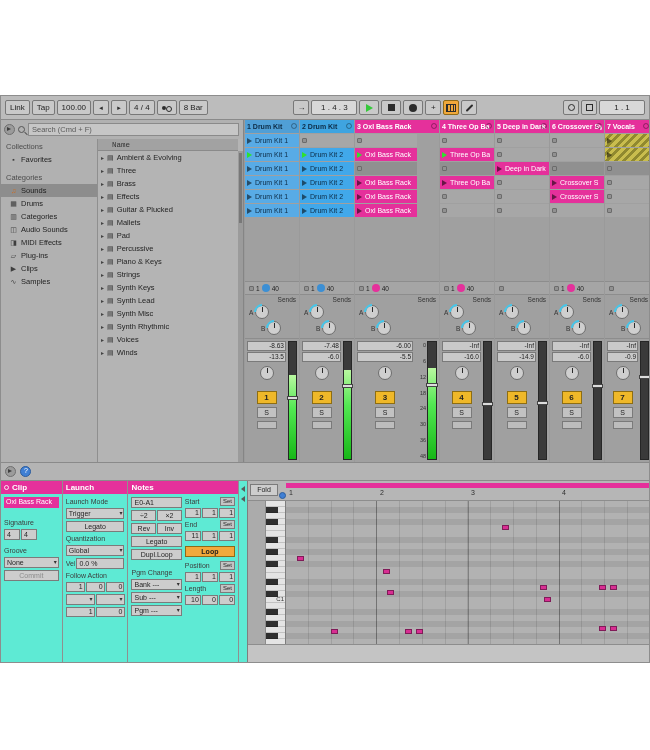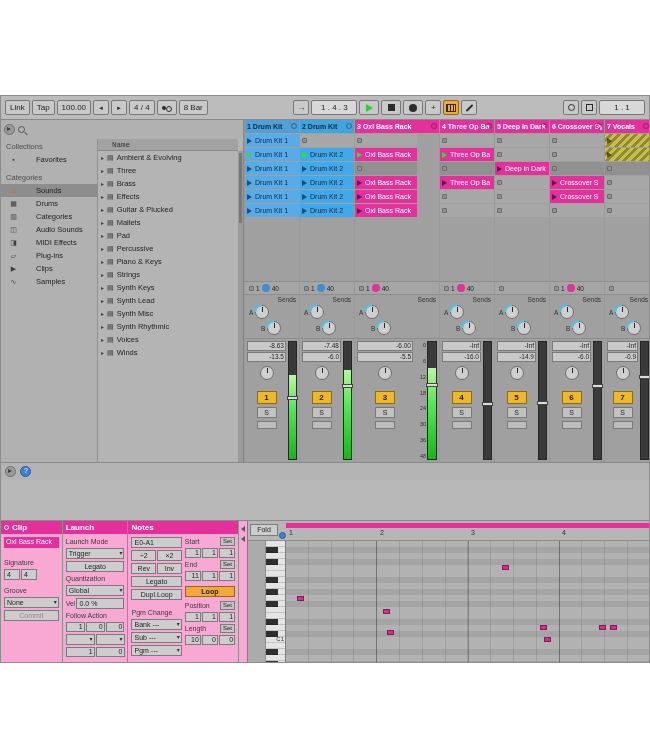--- a/index.html
+++ b/index.html
@@ -35,21 +35,21 @@
 .circ-ico.blue{background:#3f7fd4;border-color:#2c5c9c;}
 .circ-ico.blue::before{content:"?";color:#fff;font-size:7px;position:absolute;left:3px;top:0px;}
 .mag{width:7px;height:7px;border:1px solid #555;border-radius:50%;position:relative;flex:0 0 auto;}
 .mag::after{content:"";position:absolute;width:4px;height:1px;background:#555;left:5px;top:6px;transform:rotate(45deg);}
 .search{flex:1;height:13px;background:#c6c6c6;border:1px solid #8a8a8a;font-size:7.5px;padding:0 3px;color:#333;outline:none;}
 .search::placeholder{color:#5a5a5a;}
 .browser-cols{flex:1;display:flex;min-height:0;}
 .bnav{width:96px;padding-top:1px;}
 .bn-sec{margin-bottom:5px;}
 .bn-header{height:13px;line-height:13px;padding-left:5px;color:#4c4c4c;font-size:7.5px;}
-.bn-item{height:13px;display:flex;align-items:center;gap:18px;padding-left:8px;font-size:7.5px;color:#1f1f1f;cursor:default;}
+.bn-item{height:13px;display:flex;align-items:center;gap:3px;padding-left:8px;font-size:7.5px;color:#1f1f1f;cursor:default;}
 .bn-item.selected{background:#8d8d8d;align-items:center;}
 .bn-icon{width:9px;text-align:center;font-size:7px;color:#3e3e3e;flex:0 0 auto;}
 .blist{flex:1;border-left:1px solid #8f8f8f;background:#b4b4b4;position:relative;padding-right:5px;}
 .bl-head{height:12px;line-height:12px;background:#a2a2a2;border-bottom:1px solid #8a8a8a;padding-left:14px;font-size:7.5px;color:#333;font-family:Liberation Mono, monospace;}
 .bl-row{height:13px;display:flex;align-items:center;gap:3px;padding-left:3px;font-size:7.5px;color:#1f1f1f;}
 .bl-caret::before{content:"▸";font-size:6px;color:#444;}
 .bl-icon{font-size:7px;color:#3e3e3e;}
 .bl-scroll{position:absolute;right:0;top:12px;bottom:0;width:5px;background:#9b9b9b;}
 .bl-thumb{position:absolute;top:2px;left:1px;width:3px;height:70px;background:#787878;display:block;}
 
@@ -87,21 +87,21 @@
 .m-arm{width:20px;height:8px;background:#bdbdbd;border:1px solid #7a7a7a;margin:2px auto 0;}
 .m-right{flex:0 0 9px;display:flex;gap:1px;}
 .m-right.wide{flex:0 0 22px;}
 .m-scale{display:flex;flex-direction:column;justify-content:space-between;font-size:5.5px;color:#333;padding:1px 0;width:11px;text-align:right;}
 .m-meter{flex:1;position:relative;background:#3a3a3a;border:1px solid #262626;}
 .m-fill{position:absolute;left:0;right:0;bottom:0;background:linear-gradient(to top,#17b717,#52e852 60%,#b9f7a0);}
 .m-handle{position:absolute;left:-2px;right:-2px;height:4px;background:#dcdcdc;border:1px solid #444;}
 
 .statusstrip{position:absolute;top:366px;left:0;width:100%;height:18px;background:#b4b4b4;border-top:1px solid #8a8a8a;display:flex;align-items:center;gap:4px;padding-left:4px;}
 
-.bottom{position:absolute;top:384px;left:0;width:100%;height:184px;display:flex;background:#f9a8d4;border-top:1px solid #8a8a8a;margin-top:40px;}
+.bottom{position:absolute;top:384px;left:0;width:100%;height:184px;display:flex;background:#5eead4;border-top:1px solid #8a8a8a;}
 .clip-panel{width:247px;flex:0 0 auto;display:flex;border-right:1px solid #7e7e7e;}
 .cp-col{border-right:1px solid #8f8f8f;display:flex;flex-direction:column;}
 .cp-head{flex:0 0 13px;background:#e5309b;color:#fff;font-size:8px;line-height:13px;padding:0 3px;display:flex;align-items:center;gap:3px;font-weight:bold;}
 .head-dot{width:5px;height:5px;border:1px solid rgba(255,255,255,.85);border-radius:50%;flex:0 0 auto;}
 .cp-body{flex:1;padding:3px;display:flex;flex-direction:column;gap:2px;font-size:7px;min-height:0;}
 .lbl{font-size:7px;color:#3c3c3c;height:9px;line-height:9px;white-space:nowrap;overflow:hidden;}
 .box{background:#cdcdcd;border:1px solid #7b7b7b;height:11px;line-height:9px;font-size:7px;padding:0 2px;color:#1f1f1f;white-space:nowrap;overflow:hidden;}
 .dd{position:relative;padding-right:8px;}
 .dd::after{content:"▾";position:absolute;right:1px;top:0;font-size:6px;color:#333;}
 .btn{text-align:center;}
@@ -190,20 +190,21 @@
         <span class="sq-ico"></span>
       </span>
     <span class="tb-box pos">1 . 1</span>
   </div>
 
   <div class="main">
     <div class="browser">
       <div class="search-row">
         <span class="circ-ico dark"></span>
         <span class="mag"></span>
+        <input class="search" placeholder="Search (Cmd + F)" style="">
       </div>
       <div class="browser-cols">
         <div class="bnav" id="browser-nav">
             <div class="bn-sec">
               <div class="bn-header">Collections</div>
               <div class="bn-item">
                 <span class="bn-icon">▪</span>
                 <span class="bn-label">Favorites</span>
               </div>
             </div>

